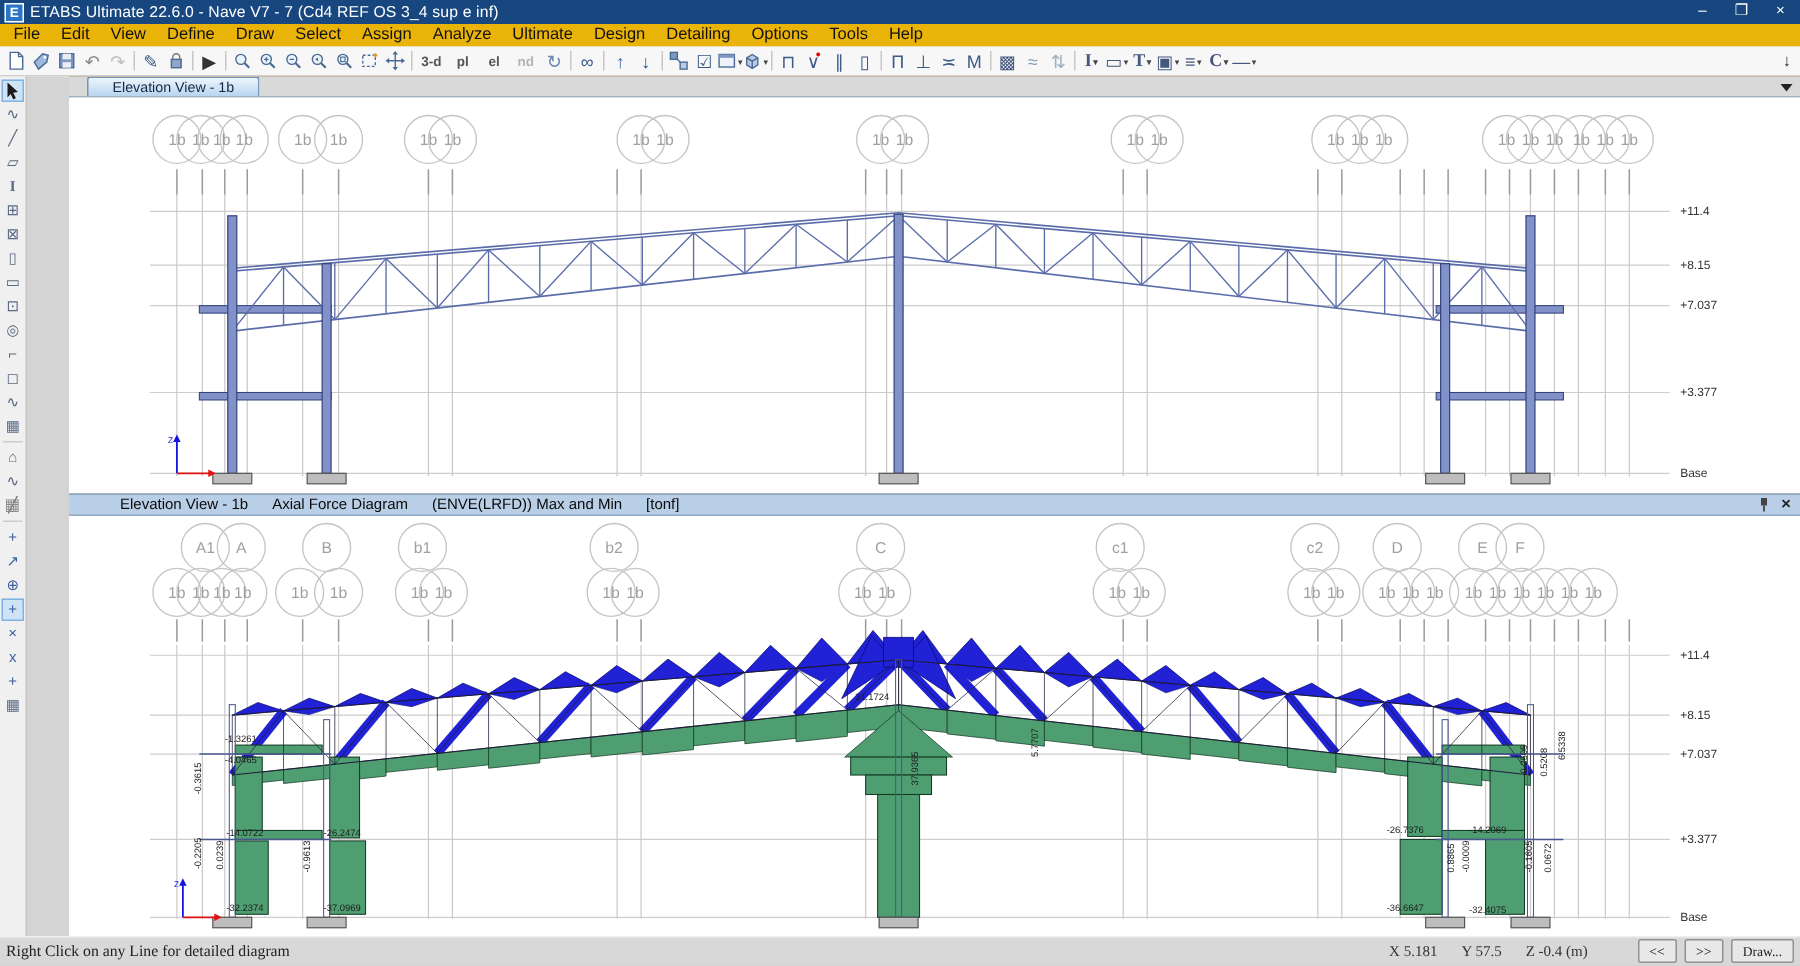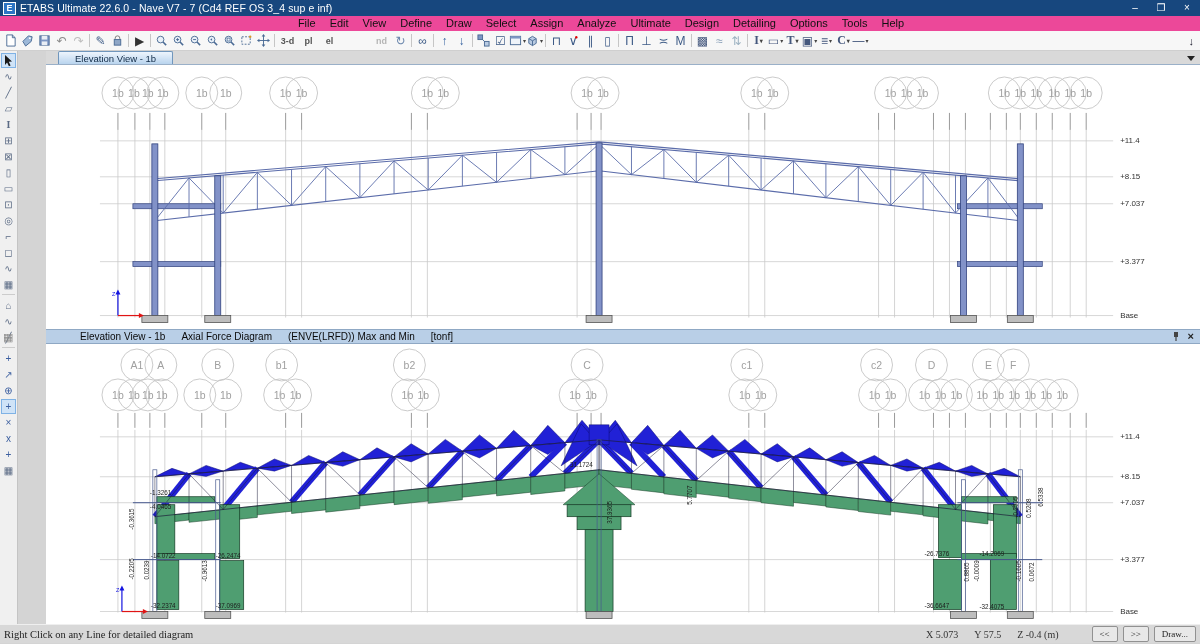--- a/index.html
+++ b/index.html
@@ -4,26 +4,26 @@
 <style>
   html,body{margin:0;padding:0;}
   body{width:1200px;height:644px;overflow:hidden;background:#d4d4d4;
        font-family:"Liberation Sans",sans-serif;position:relative;}
   .titlebar{height:16px;background:#17477e;color:#fff;display:flex;align-items:center;font-size:10.5px;}
   .app-icon{width:11px;height:11px;background:#2c74c4;border:1px solid #fff;color:#fff;font-weight:bold;
             font-size:9px;line-height:11px;text-align:center;margin:0 4px 0 3px;}
   .title-text{letter-spacing:.1px;}
   .win-controls{margin-left:auto;display:flex;}
   .win-btn{width:26px;text-align:center;font-size:10px;line-height:16px;}
-  .menubar{height:15px;background:#ec4899;display:flex;align-items:center;font-size:11px;color:#111;padding-left:2px;justify-content:center;}
+  .menubar{height:15px;background:#eab308;display:flex;align-items:center;font-size:11px;color:#111;padding-left:2px;}
   .menu-item{padding:0 7px;line-height:15px;}
   .toolbar{height:19px;background:#f7f7f7;border-bottom:1px solid #cfcfcf;display:flex;align-items:center;padding-left:2px;}
   .tb{min-width:17px;height:17px;display:flex;align-items:center;justify-content:center;font-size:12px;color:#3c5a86;}
   .tb-text{font-size:9px;color:#555;padding:0 2px;font-weight:bold;}
-  .tb-text.gray{color:#b5b5b5;margin-left:31px;}
+  .tb-text.gray{color:#b5b5b5;}
   .tb-letter{font-family:"Liberation Serif",serif;font-weight:bold;font-size:12px;color:#44577d;}
   .tb-sep{width:1px;height:13px;background:#c6c6c6;margin:0 2px;}
   .dd{font-size:6px;color:#444;margin-left:1px;}
   .reddot{color:#d00;font-size:6px;margin-left:-3px;margin-top:-8px;}
   .tb-overflow{margin-left:auto;margin-right:6px;font-weight:bold;color:#223;font-size:11px;}
   .main{display:flex;height:573px;}
   .side{width:17px;background:#f0f0f0;border-right:1px solid #c4c4c4;display:flex;flex-direction:column;align-items:center;padding-top:1px;}
   .sb{width:15px;height:15px;font-size:10px;color:#5a6a84;display:flex;align-items:center;justify-content:center;margin:0.5px 0;}
   .sb.active{background:#cfe3f7;border:1px solid #7fb2e5;box-sizing:border-box;}
   .sb.blue{color:#3c5fa0;}
@@ -795,20 +795,20 @@
         <text x="86" y="592" font-size="5.5" fill="#1414e0" text-anchor="start" font-family="Liberation Sans, sans-serif">Z</text>
       </svg>
   </div>
 </div>
 
 <div class="grip">▦</div>
 
 <div class="statusbar">
   <span>Right Click on any Line for detailed diagram</span>
   <span class="coords">
-    <span>X 5.073</span>
+    <span>X 5.181</span>
     <span>Y 57.5</span>
     <span>Z -0.4 (m)</span>
   </span>
   <span class="sbtn">&lt;&lt;</span>
   <span class="sbtn">&gt;&gt;</span>
   <span class="sbtn">Draw...</span>
 </div>
 
 </body></html>

